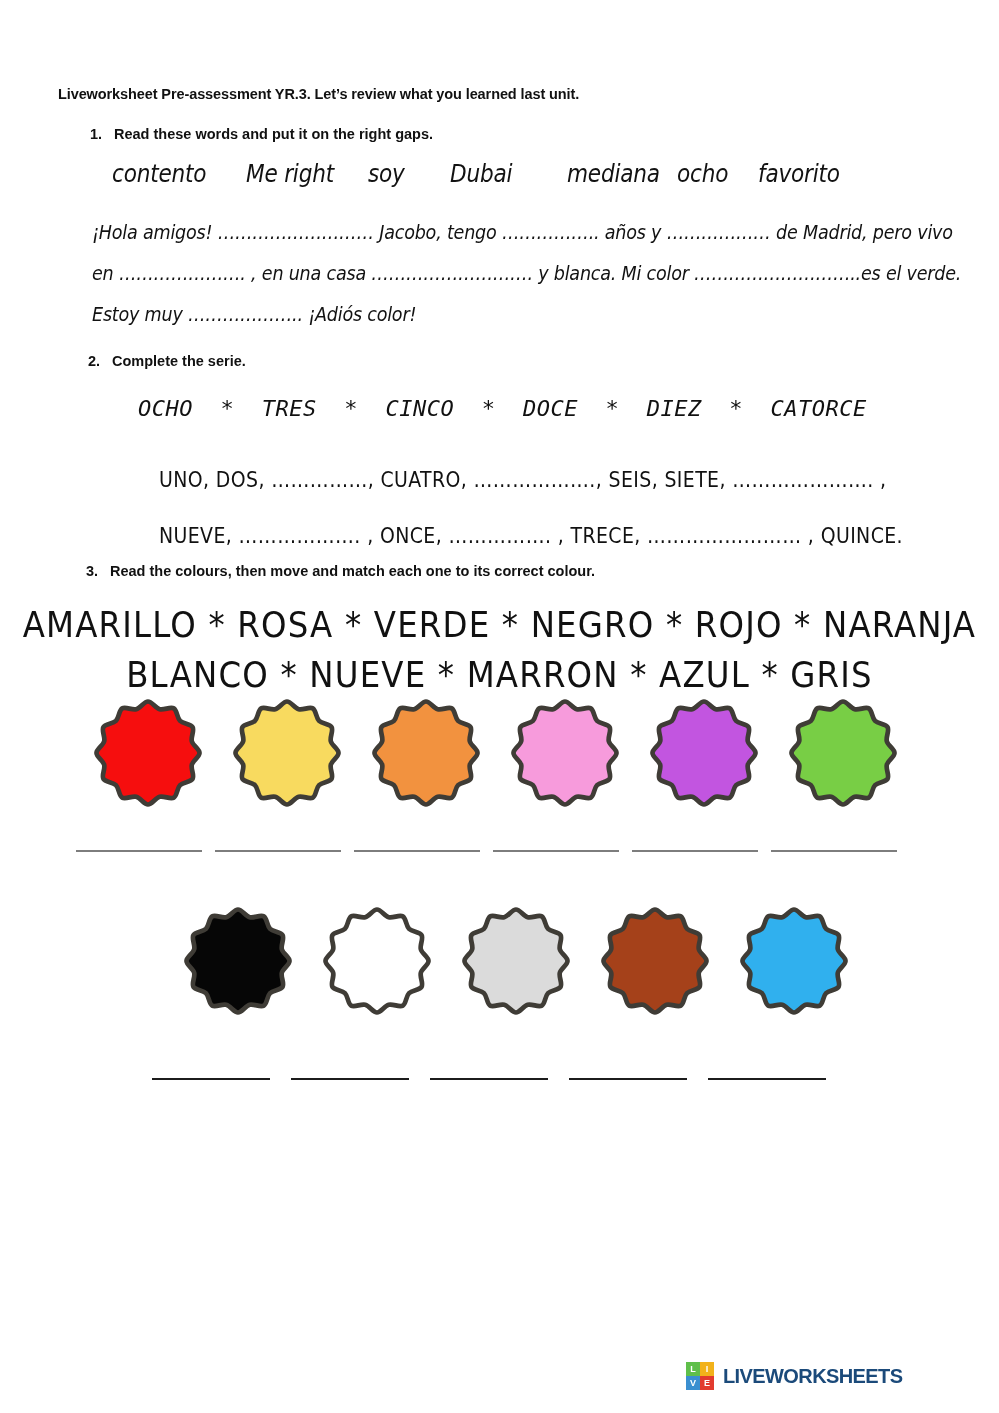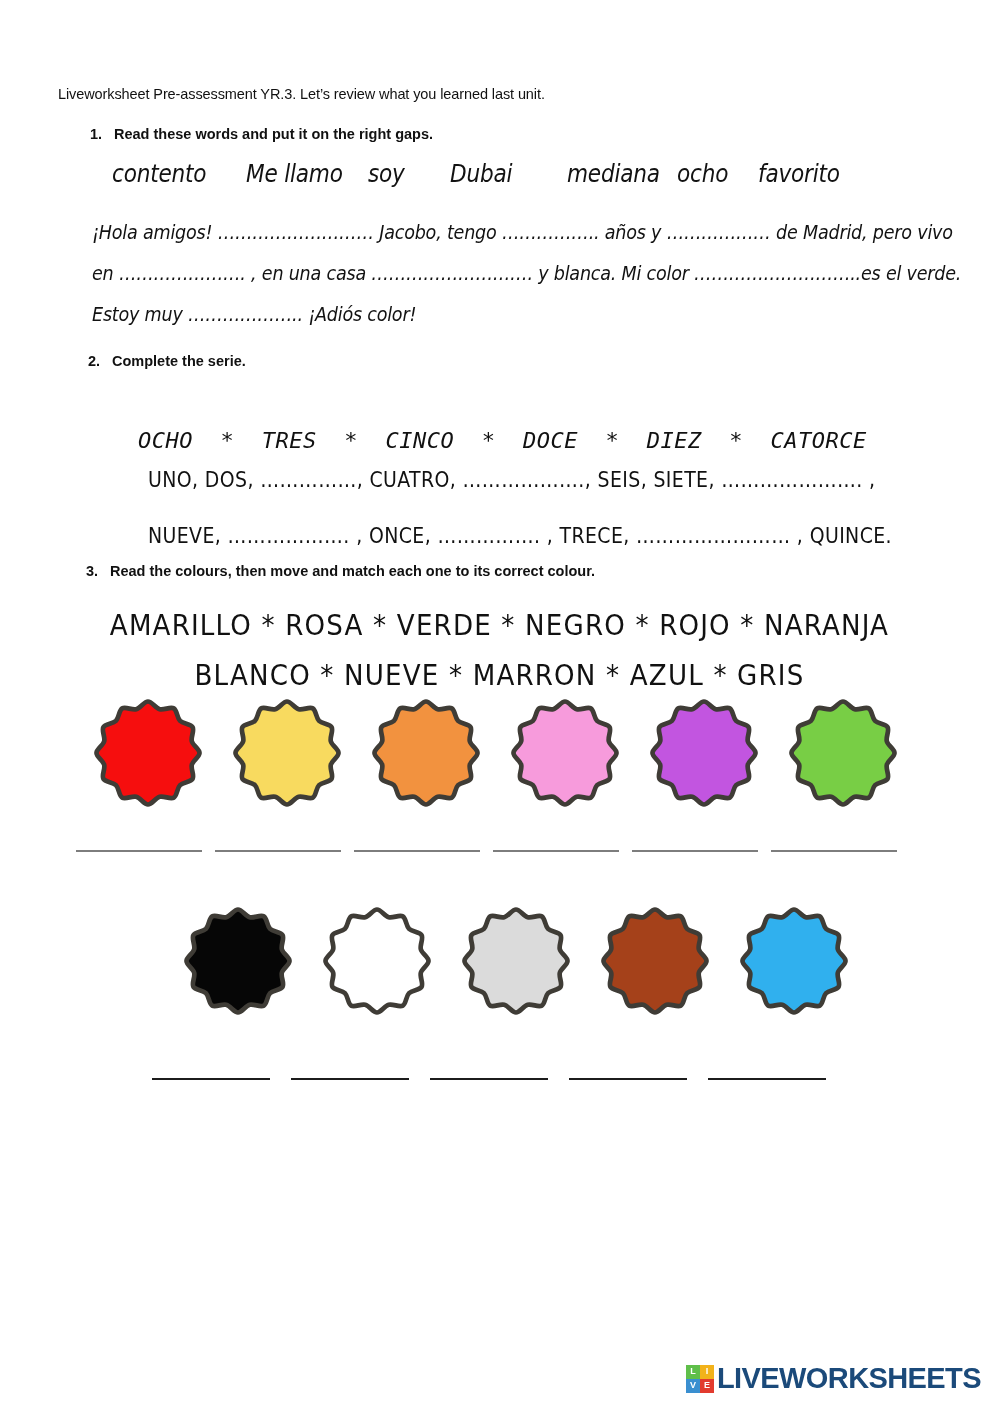--- a/index.html
+++ b/index.html
@@ -21,21 +21,21 @@
     inset: 0;
     background: #ffffff;
   }
 
   
   .title {
     position: absolute;
     left: 58px;
     top: 86px;
     font-size: 14.5px;
-    font-weight: normal;
+    font-weight: bold;
     letter-spacing: -0.1px;
     white-space: nowrap;
   }
 
   .q-row {
     position: absolute;
     display: flex;
     align-items: baseline;
     font-size: 14.5px;
     font-weight: bold;
@@ -89,44 +89,43 @@
   
   .serie-head {
     position: absolute;
     left: 138px;
     top: 396px;
     font-size: 22px;
     letter-spacing: 0.5px;
     font-style: italic;
     font-family: "DejaVu Sans Mono", "Liberation Mono", monospace;
     white-space: nowrap;
-    margin-top: 32px;
   }
   .serie-head span { display: inline-block; }
 
   .serie-lines {
     position: absolute;
     left: 148px;
     top: 452px;
     width: 760px;
     font-size: 21px;
     line-height: 56px;
     font-family: "DejaVu Sans Condensed", "Liberation Sans Narrow", "Liberation Sans", sans-serif;
     letter-spacing: 0.4px;
   }
-  .serie-lines div { white-space: nowrap; }
+  .serie-lines div { white-space: nowrap; margin-left: 11px; }
 
   
   .colour-words {
     position: absolute;
     left: 0;
     top: 600px;
     width: 999px;
     text-align: center;
-    font-size: 29px;
+    font-size: 36px;
     line-height: 50px;
     letter-spacing: 1.2px;
     font-family: "DejaVu Sans Condensed", "Liberation Sans Narrow", "Liberation Sans", sans-serif;
   }
   .colour-words div { white-space: nowrap; }
 
   
   .shape-row {
     position: absolute;
     display: flex;
@@ -187,22 +186,22 @@
     display: flex;
     align-items: center;
     justify-content: center;
     font-size: 9px;
     font-weight: bold;
     color: #ffffff;
     font-family: "Liberation Sans", sans-serif;
     line-height: 1;
   }
   .logo-word {
-    margin-left: 3px;
-    font-size: 29px;
+    margin-left: 9px;
+    font-size: 20px;
     font-weight: bold;
     letter-spacing: -0.6px;
     color: #1b4a7a;
     font-family: "Liberation Sans", sans-serif;
     white-space: nowrap;
   }
 </style>
 </head>
 <body>
 
@@ -210,21 +209,21 @@
 
   <div class="title">Liveworksheet Pre-assessment YR.3. Let’s review what you learned last unit.</div>
 
   <div class="q-row" style="left:90px; top:126px;">
     <span class="q-num">1.</span>
     <span>Read these words and put it on the right gaps.</span>
   </div>
 
   <div class="wordbank hand hand-italic">
     <span class="wb-0">contento</span>
-    <span class="wb-1">Me llamo</span>
+    <span class="wb-1">Me right</span>
     <span class="wb-2">soy</span>
     <span class="wb-3">Dubai</span>
     <span class="wb-4">mediana</span>
     <span class="wb-5">ocho</span>
     <span>favorito</span>
   </div>
 
   <div class="para hand">
     <div>¡Hola amigos! ……………………… Jacobo, tengo …………….. años y ……………… de Madrid, pero vivo</div>
     <div>en …………………. , en una casa ………………………. y blanca.  Mi color ………………………..es el verde.</div>

